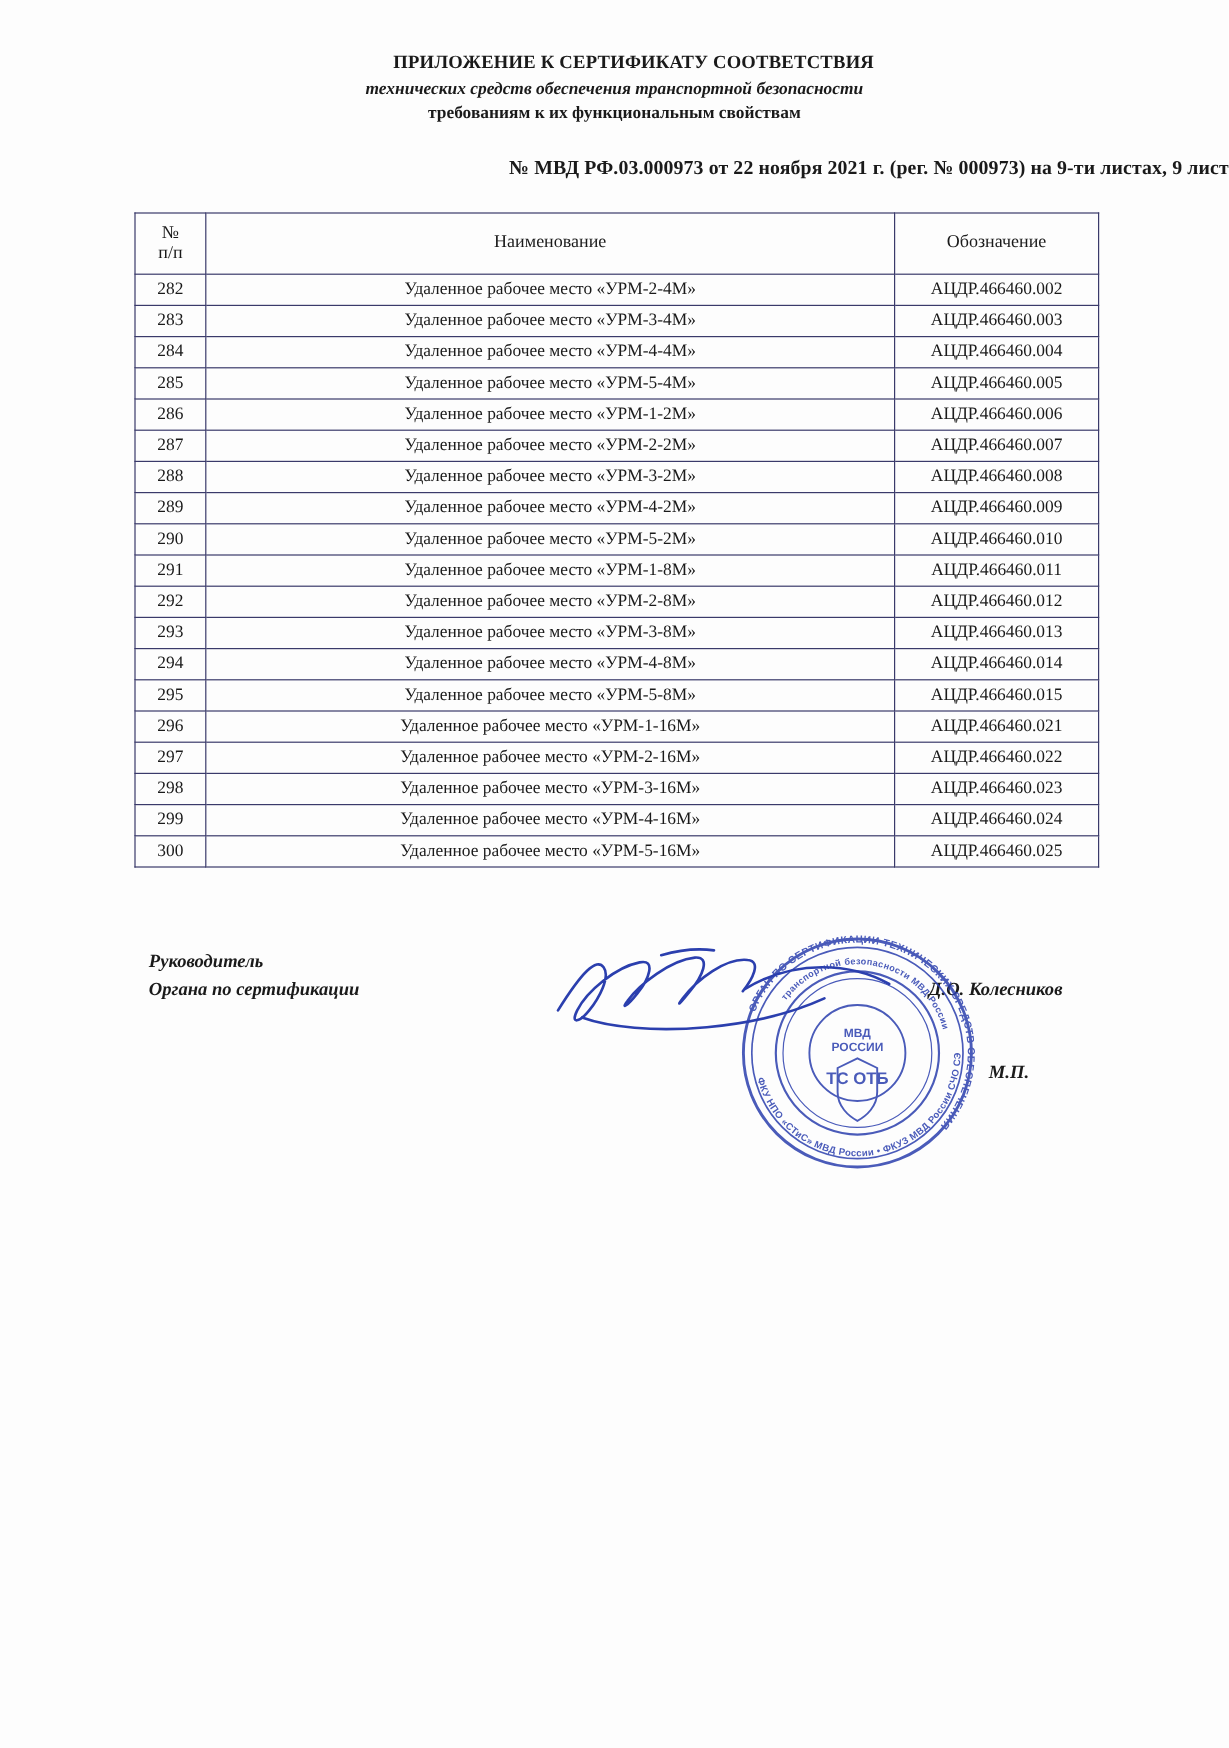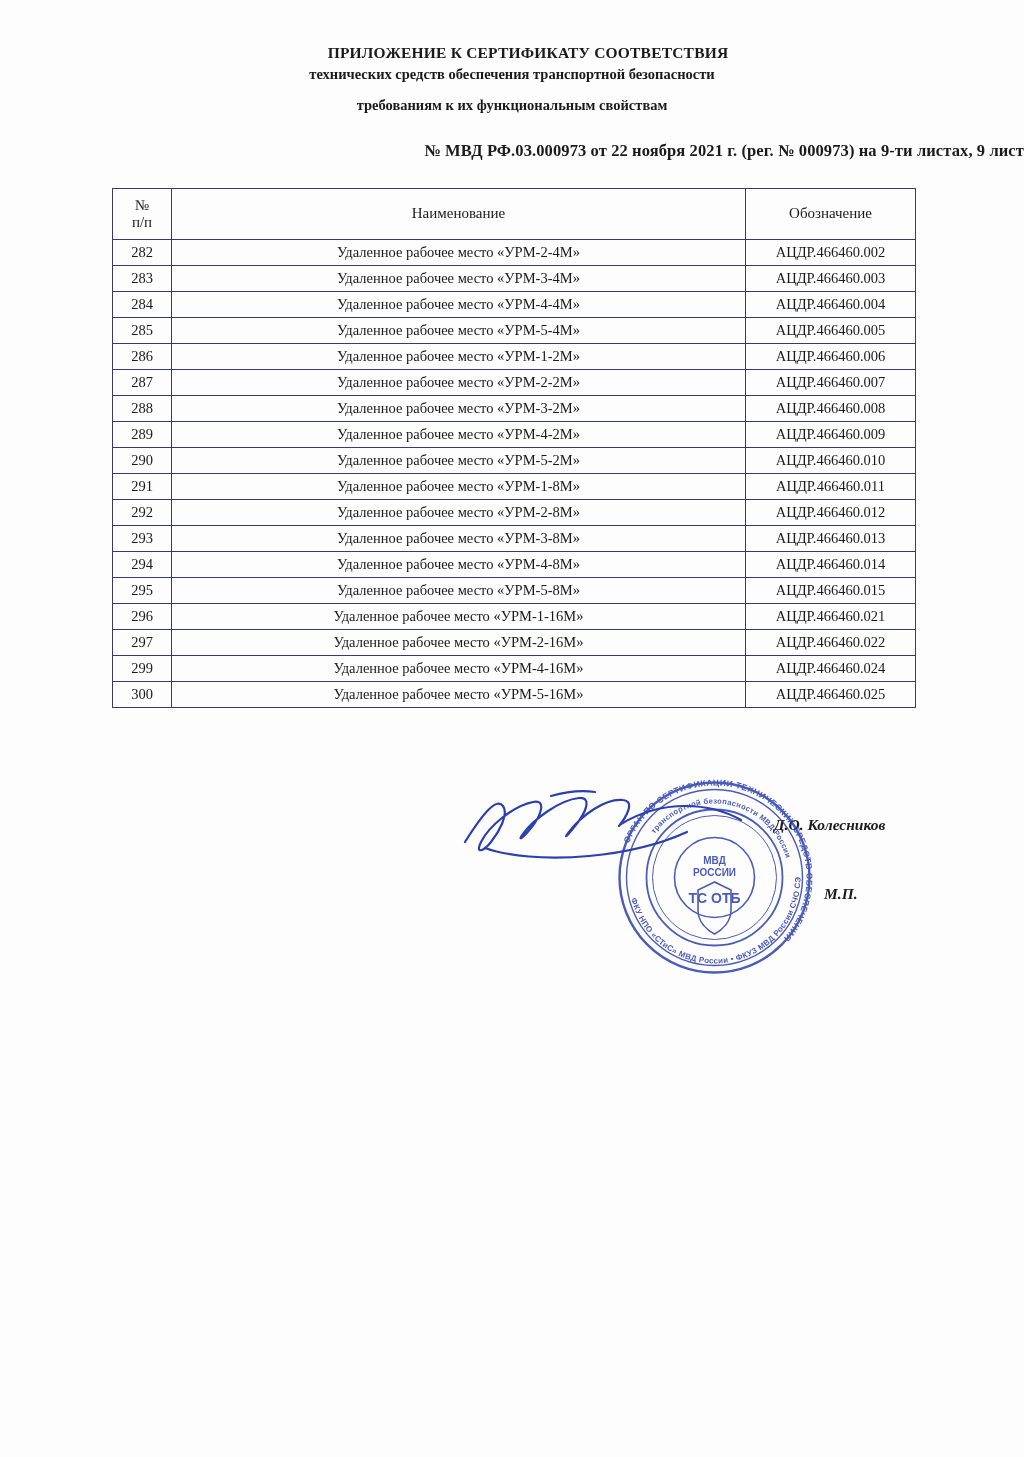--- a/index.html
+++ b/index.html
@@ -31,21 +31,22 @@
   .header .line1 {
     font-size: 15.5px;
     font-weight: bold;
     letter-spacing: 0.2px;
     margin-bottom: 4px;
     padding-left: 32px;
   }
   .header .line2 {
     font-size: 14.5px;
     font-weight: bold;
-    margin-bottom: 14px;
+    margin-bottom: 3px;
+    font-style: italic;
   }
   .header .line3 {
     font-size: 14.5px;
     font-weight: bold;
   }
 
   .certline {
     margin-top: 27px;
     text-align: right;
     font-size: 16.5px;
@@ -248,34 +249,43 @@
             <td class="num">296</td>
             <td class="name">Удаленное рабочее место «УРМ-1-16М»</td>
             <td class="desig">АЦДР.466460.021</td>
           </tr>
           <tr>
             <td class="num">297</td>
             <td class="name">Удаленное рабочее место «УРМ-2-16М»</td>
             <td class="desig">АЦДР.466460.022</td>
           </tr>
           <tr>
+            <td class="num">298</td>
+            <td class="name">Удаленное рабочее место «УРМ-3-16М»</td>
+            <td class="desig">АЦДР.466460.023</td>
+          </tr>
+          <tr>
             <td class="num">299</td>
             <td class="name">Удаленное рабочее место «УРМ-4-16М»</td>
             <td class="desig">АЦДР.466460.024</td>
           </tr>
           <tr>
             <td class="num">300</td>
             <td class="name">Удаленное рабочее место «УРМ-5-16М»</td>
             <td class="desig">АЦДР.466460.025</td>
           </tr>
         </tbody>
     </table>
   </div>
 
   <div class="sig">
+    <div class="role">
+      <div>Руководитель</div>
+      <div>Органа по сертификации</div>
+    </div>
     <div class="name">Д.О. Колесников</div>
     <div class="mp">М.П.</div>
   </div>
 
   <svg class="scribble" viewBox="0 0 330 90">
     <g fill="none" stroke="#2b3fae" stroke-width="2.2" stroke-linecap="round">
       <path d="M10,62 C30,30 42,18 48,26 C54,34 44,52 36,62 C28,72 20,74 26,62 C34,46 58,26 78,22 C92,19 86,36 76,48 C68,58 62,62 68,54 C78,40 104,20 124,18 C138,17 130,34 120,46 C112,56 108,60 114,52 C126,36 150,18 168,20 C180,21 172,36 164,46"></path>
       <path d="M166,44 C186,32 206,26 230,26 C254,26 272,32 286,40"></path>
       <path d="M30,68 C52,76 90,80 134,76 C178,72 210,62 232,52"></path>
       <path d="M96,16 C110,12 126,10 140,12"></path>

